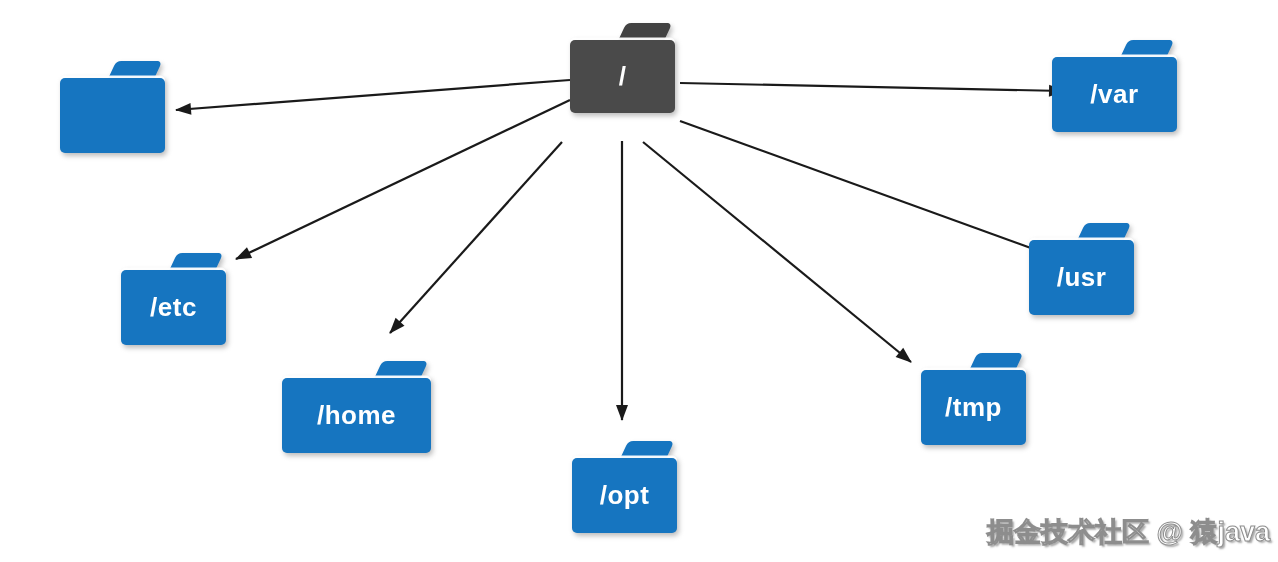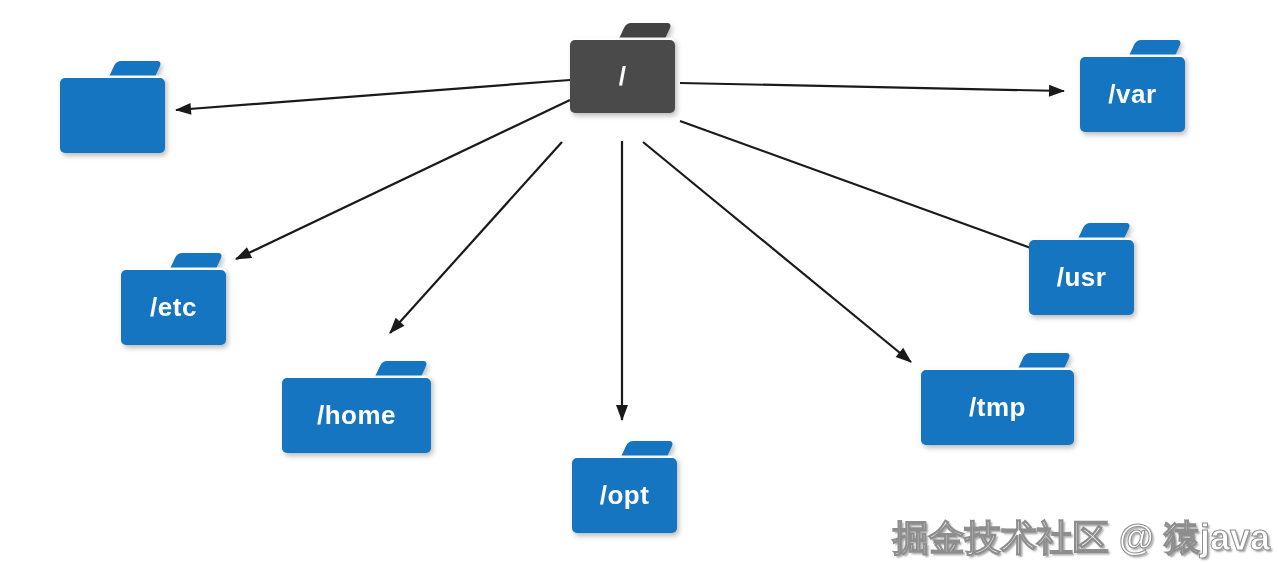--- a/index.html
+++ b/index.html
@@ -74,21 +74,21 @@
     color: #ffffff;
     font-size: 26px;
     font-weight: bold;
     letter-spacing: 0.5px;
   }
   
   .watermark {
     position: absolute;
     right: 8px;
     top: 514px;
-    font-size: 36px;
+    font-size: 27px;
     font-weight: bold;
     color: #ffffff;
     -webkit-text-stroke: 1px #8d8d8d;
     text-shadow: 2px 2px 2px rgba(60,60,60,0.45);
     white-space: nowrap;
   }
 </style>
 </head>
 <body>
 
@@ -131,33 +131,33 @@
     <span class="fbody"></span>
     <span class="label">/home</span>
   </div>
 
   <div class="folder" style="left:572px; top:441px;">
     <span class="tab"></span>
     <span class="fbody"></span>
     <span class="label">/opt</span>
   </div>
 
-  <div class="folder" style="left:921px; top:353px;padding-left:48px;">
+  <div class="folder" style="left:921px; top:353px;">
     <span class="tab"></span>
     <span class="fbody"></span>
     <span class="label">/tmp</span>
   </div>
 
   <div class="folder" style="left:1029px; top:223px;text-align:right;">
     <span class="tab"></span>
     <span class="fbody"></span>
     <span class="label">/usr</span>
   </div>
 
-  <div class="folder" style="left:1080px; top:40px;">
+  <div class="folder" style="left:1052px; top:40px;padding-left:20px;">
     <span class="tab"></span>
     <span class="fbody"></span>
     <span class="label">/var</span>
   </div>
 
   <div class="watermark">掘金技术社区 @ 猿java</div>
 
 </div>
 
 </body></html>

